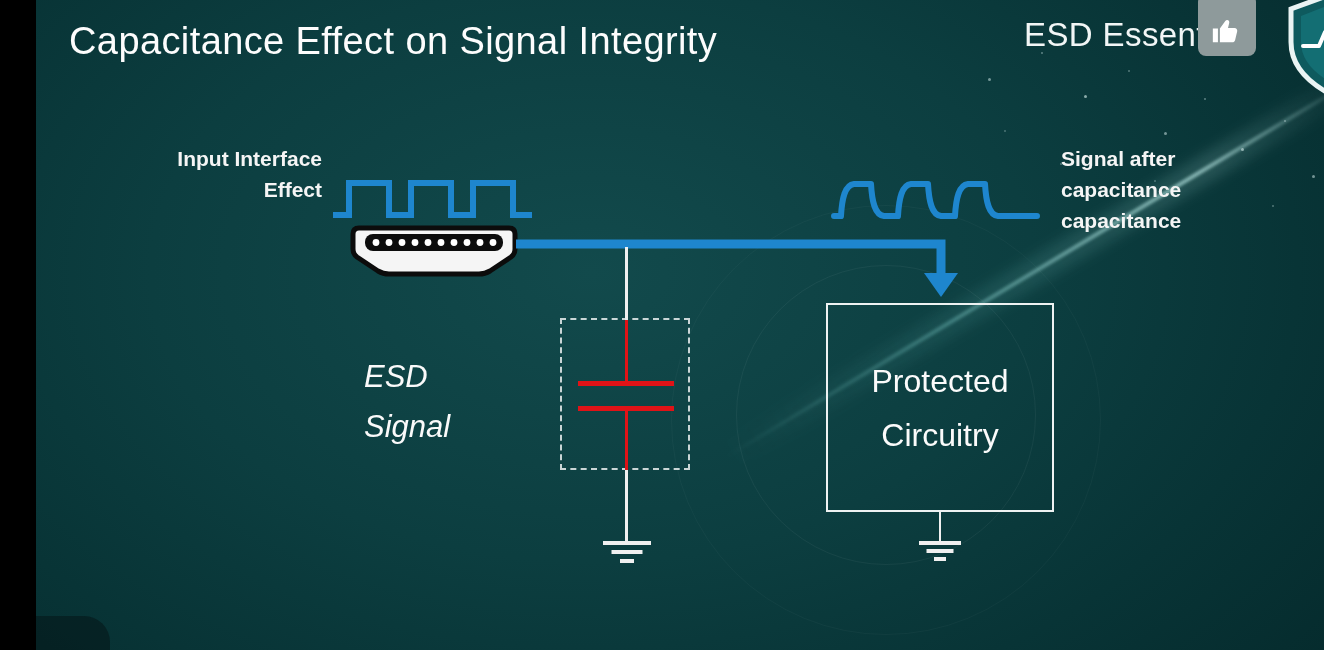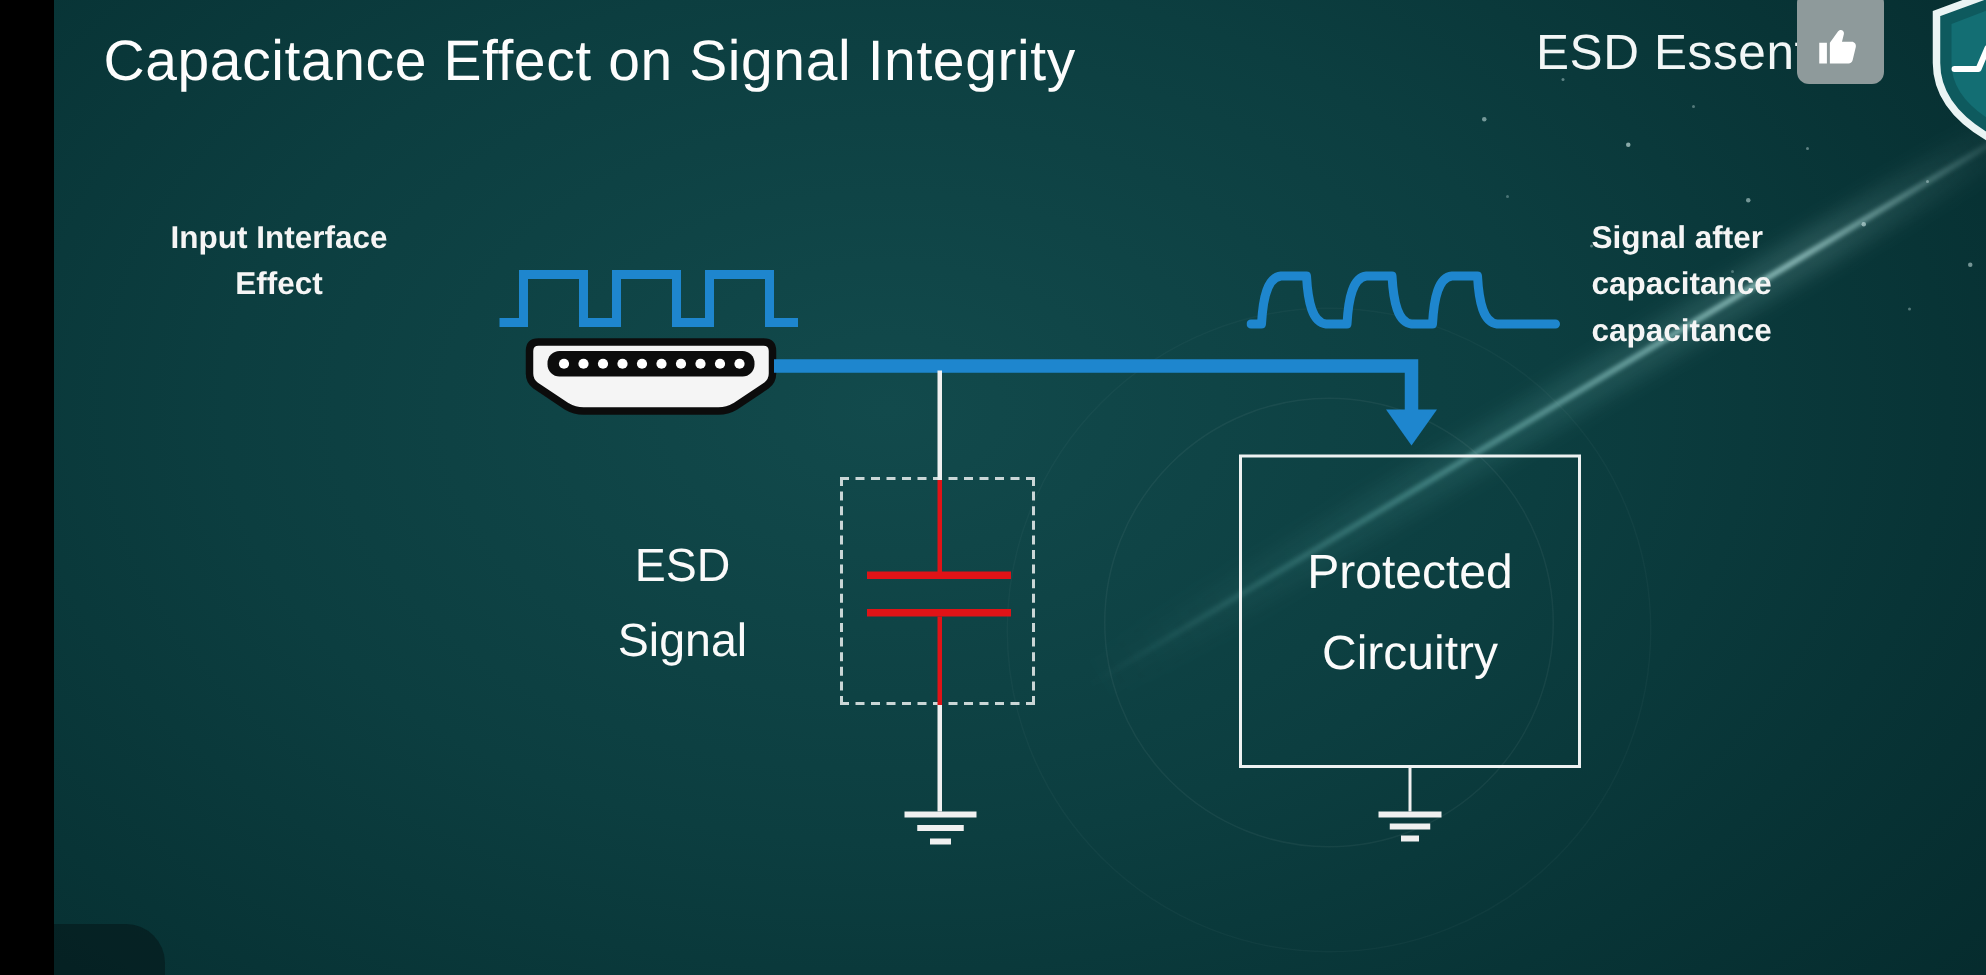--- a/index.html
+++ b/index.html
@@ -51,30 +51,30 @@
   .thumb-box {
     position: absolute; left: 1162px; top: -6px; width: 58px; height: 62px;
     background: #8e9a9b; border-radius: 8px;
     display: flex; align-items: flex-end; justify-content: center; padding-bottom: 8px;
   }
   .thumb-box svg { width: 34px; height: 34px; }
   .shield { position: absolute; left: 1251px; top: -8px; width: 90px; height: 106px; }
 
   
   .input-label {
-    position: absolute; left: 44px; top: 143px; width: 212px;
-    text-align: center; font-weight: bold; font-size: 21px; line-height: 31px;
+    position: absolute; left: 74px; top: 143px; width: 212px;
+    text-align: right; font-weight: bold; font-size: 21px; line-height: 31px;
   }
   .output-label {
     position: absolute; left: 1025px; top: 143px;
     text-align: left; font-weight: bold; font-size: 21px; line-height: 31px;
   }
   .esd-label {
     position: absolute; left: 328px; top: 352px; width: 182px;
-    text-align: center; font-size: 31px; line-height: 50px; font-weight: 400; color: #fafafa;
+    text-align: left; font-size: 31px; line-height: 50px; font-weight: 400; color: #fafafa; font-style: italic;
   }
 
   
   .clean-wave { position: absolute; left: 293px; top: 177px; }
   .dist-wave  { position: absolute; left: 795px; top: 176px; }
   .wave path { fill: none; stroke: var(--signal-blue, #1e86ce); stroke-width: 6; }
   .clean-wave path { stroke-linejoin: miter; stroke-linecap: butt; }
   .dist-wave path { stroke-linejoin: round; stroke-linecap: round; }
 
   

